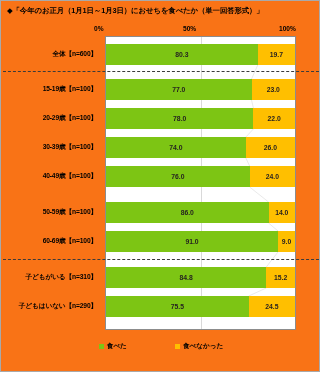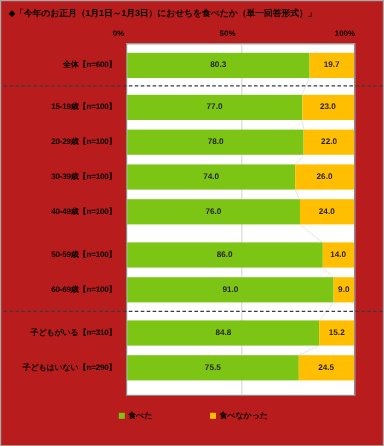--- a/index.html
+++ b/index.html
@@ -4,21 +4,21 @@
 <style>
   * { box-sizing: border-box; margin: 0; padding: 0; }
   html, body {
     width: 320px; height: 372px;
     font-family: "Liberation Sans", "DejaVu Sans", sans-serif;
     background: #ffffff;
   }
   #page {
     position: relative;
     width: 320px; height: 372px;
-    background: #b91c1c;
+    background: #f97316;
     border: 1px solid #a9a9a9;
     overflow: hidden;
   }
   
   .title {
     position: absolute;
     left: 6px; top: 5px;
     font-size: 7.4px;
     font-weight: bold;
     color: #000000;

